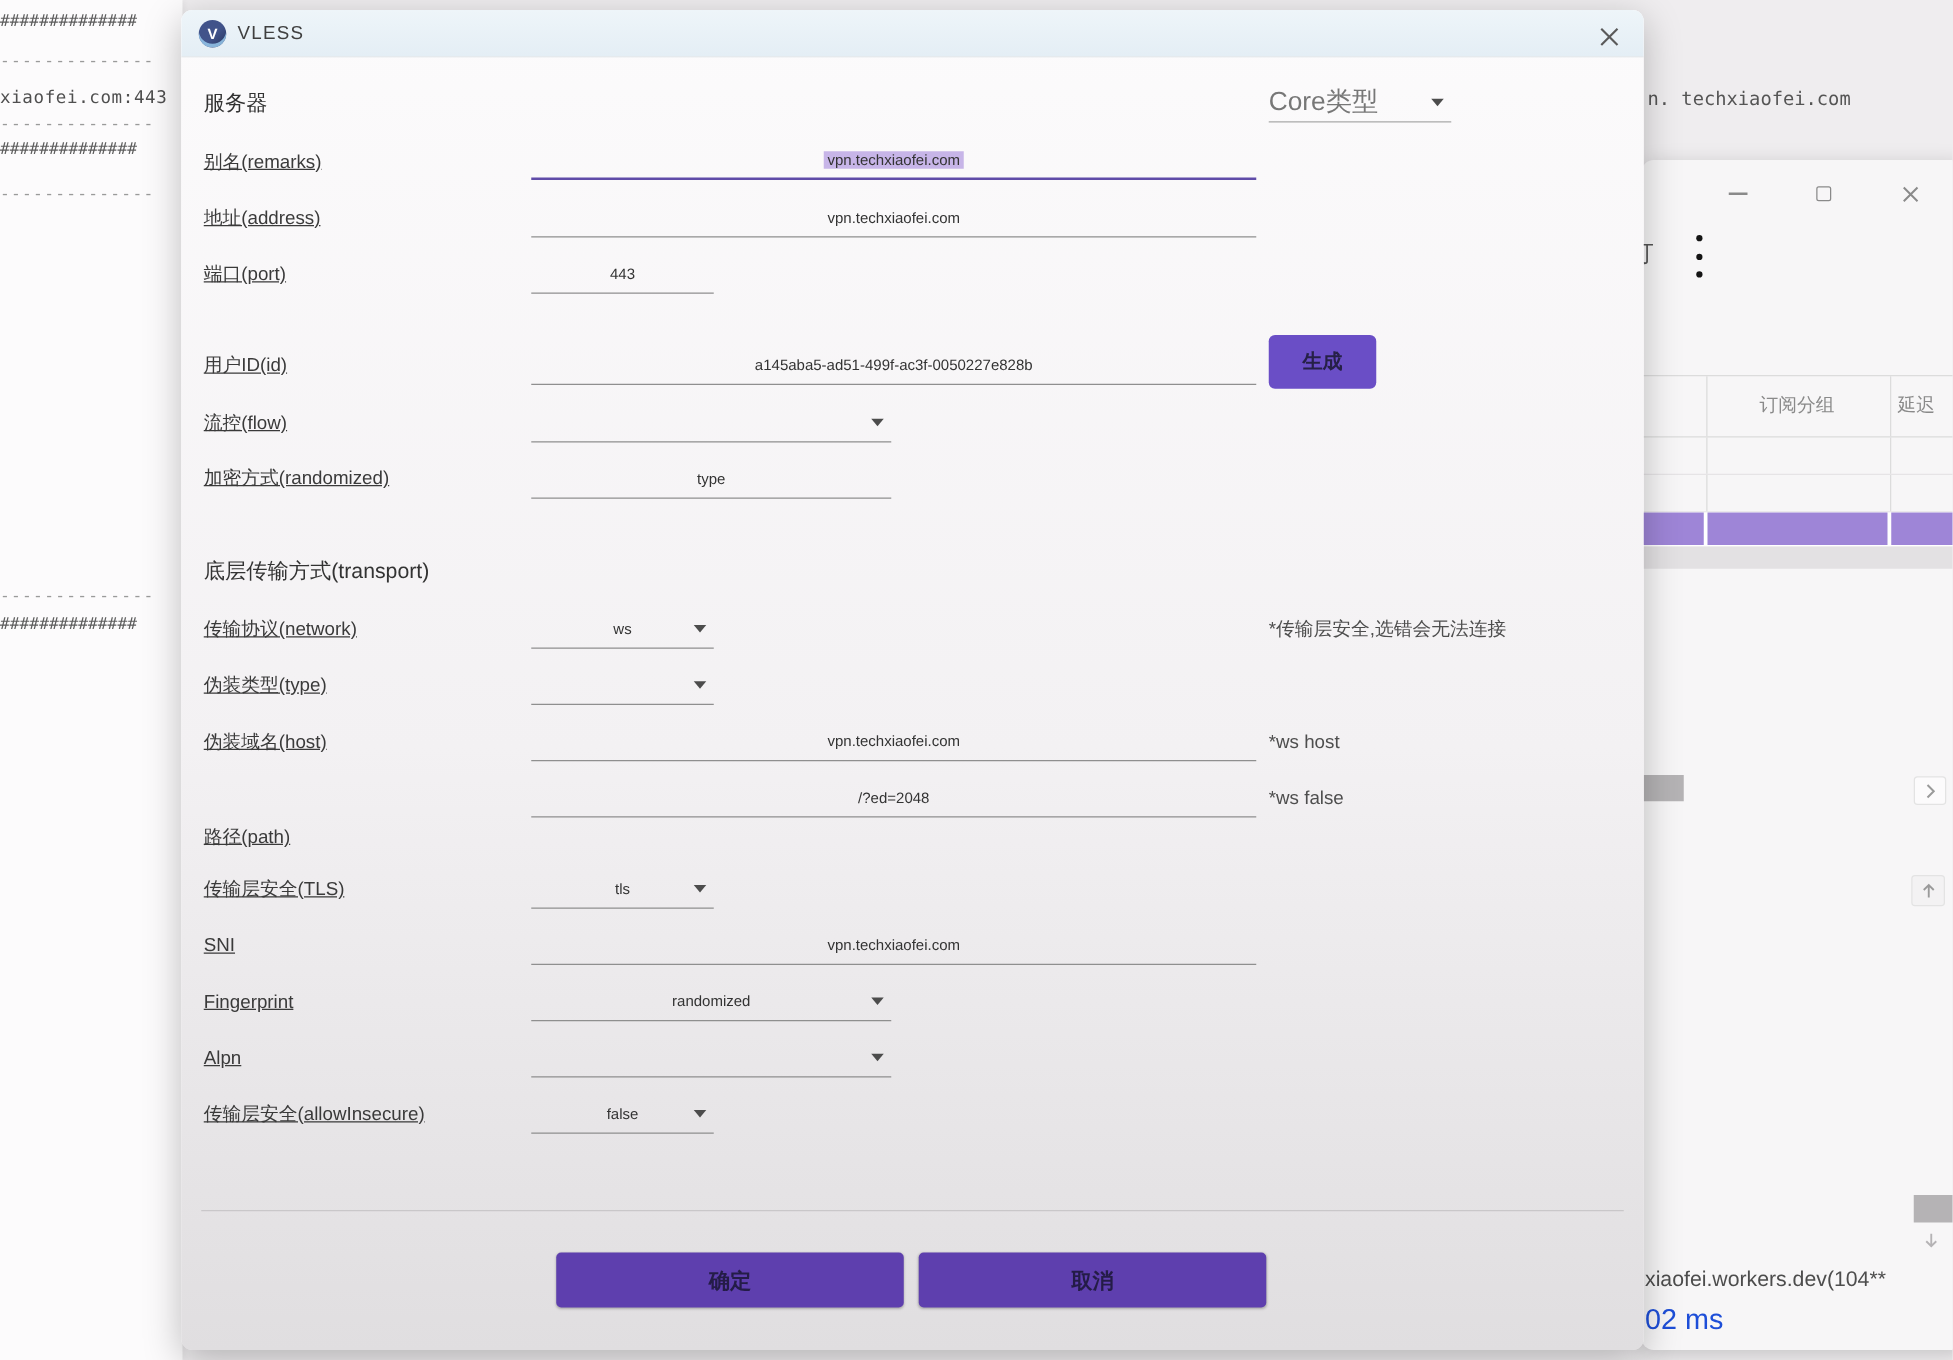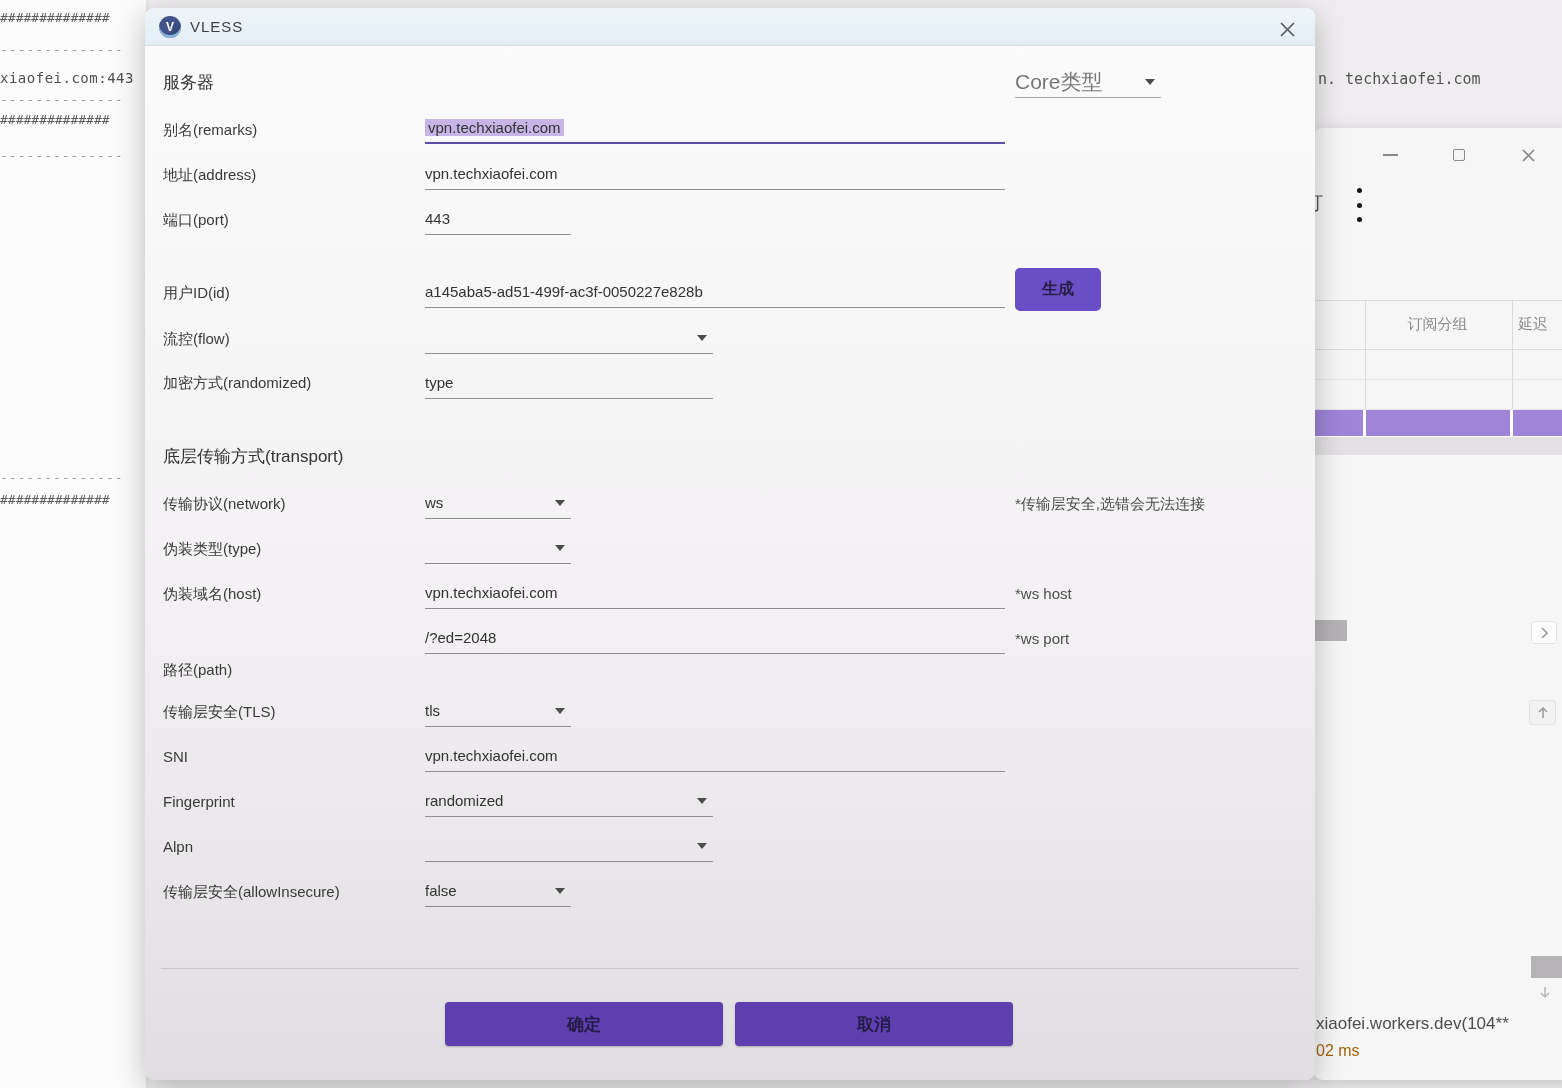--- a/index.html
+++ b/index.html
@@ -37,41 +37,41 @@
   .th-group { position:absolute; left:52px; width:145px; text-align:center; top:14px; }
   .th-delay { position:absolute; left:205px; top:14px; width:57px; overflow:hidden; white-space:nowrap; }
   .tbl-row { height:30px; border-bottom:1px solid #e6e4e6; position:relative; }
   .sel-row { height:27px; position:relative; background:#fff; }
   .sel-cell { position:absolute; top:0; bottom:1px; background:#9e85d7; }
   .gray-strip { height:18px; background:#e3e1e3; }
   .thumb { position:absolute; background:#b5b3b5; }
   .mini-btn { position:absolute; background:#fcfbfc; border:1px solid #e3e3e3; border-radius:3px;
     display:flex; align-items:center; justify-content:center; }
   .status1 { position:absolute; left:3px; top:886px; font-size:17px; color:#4d4d4d; white-space:nowrap; }
-  .status2 { position:absolute; left:3px; top:914px; font-size:16px; color:#a16207;text-align:right; }
+  .status2 { position:absolute; left:3px; top:914px; font-size:23px; color:#1d4ed8;text-align:right; }
   
   .dialog { position:absolute; left:145px; top:8px; width:1170px; height:1072px;
     background:linear-gradient(180deg,#fcfbfc 0%,#f3f1f3 55%,#e0dee0 100%);
     border-radius:9px; box-shadow:0 8px 30px rgba(0,0,0,.25); }
   .titlebar { position:absolute; left:0; top:0; right:0; height:38px;
     background:linear-gradient(180deg,#eef5f9,#e4eef5);
     border-radius:9px 9px 0 0; border-bottom:1px solid #d8dfe4;
     display:flex; align-items:center; padding:0 14px; }
   .app-icon { width:22px; height:22px; border-radius:50%;
     background:linear-gradient(135deg,#41538a 55%,#27355c);
     box-shadow:inset 0 -3px 0 rgba(150,200,235,.85);
     color:#fff; font-size:12px; font-weight:bold; display:flex; align-items:center;
     justify-content:center; }
   .title-text { margin-left:9px; font-size:15px; color:#3f3f3f; letter-spacing:1px; }
   .dlg-close { position:absolute; right:16px; top:9px; width:24px; height:24px;
     display:flex; align-items:center; justify-content:center; }
   .shead { position:absolute; left:18px; font-size:17px; color:#333; height:26px; line-height:26px; }
-  .flabel { position:absolute; left:18px; font-size:15px; color:#3a3a3a; height:28px; line-height:28px; white-space:nowrap; }
-  .fval { position:absolute; left:280px; height:30px; line-height:28px; font-size:15px;
-    color:#333; white-space:nowrap; }
+  .flabel { position:absolute; left:18px; font-size:15px; color:#3a3a3a; height:28px; line-height:28px; white-space:nowrap;text-decoration:underline; }
+  .fval { position:absolute; left:280px; height:30px; line-height:28px; font-size:12px;
+    color:#333; white-space:nowrap;text-align:center; }
   .u1 { border-bottom:1px solid #8f8f8f; }
   .u2 { border-bottom:2px solid #5f4ba8; }
   .sel { background:#c7b5e8; padding:0 3px; }
   .chev { position:absolute; right:6px; top:11px; width:0; height:0;
     border-left:5px solid transparent; border-right:5px solid transparent;
     border-top:6px solid #4c4c4c; }
   .core-dd { position:absolute; left:870px; top:60px; width:146px; height:30px;
     border-bottom:1px solid #a9a9a9; font-size:21px; color:#777; line-height:28px; }
   .hint { position:absolute; left:870px; font-size:15px; color:#4e4e4e; height:28px; line-height:28px; white-space:nowrap; }
   .gen-btn { position:absolute; left:870px; top:260px; width:86px; height:43px;
@@ -220,21 +220,21 @@
     <span></span>
     <span class="chev"></span>
   </div>
 
   <div class="flabel" style="top:572px">伪装域名(host)</div>
   <div class="fval u1" style="top:571px; width:580px">vpn.techxiaofei.com</div>
   <div class="hint" style="top:572px">*ws host</div>
 
   <div class="flabel" style="top:648px">路径(path)</div>
   <div class="fval u1" style="top:616px; width:580px">/?ed=2048</div>
-  <div class="hint" style="top:617px">*ws port</div>
+  <div class="hint" style="top:617px">*ws false</div>
 
   <div class="flabel" style="top:690px">传输层安全(TLS)</div>
   <div class="fval u1" style="top:689px; width:146px">
     <span>tls</span>
     <span class="chev"></span>
   </div>
 
   <div class="flabel" style="top:735px">SNI</div>
   <div class="fval u1" style="top:734px; width:580px">vpn.techxiaofei.com</div>
 

